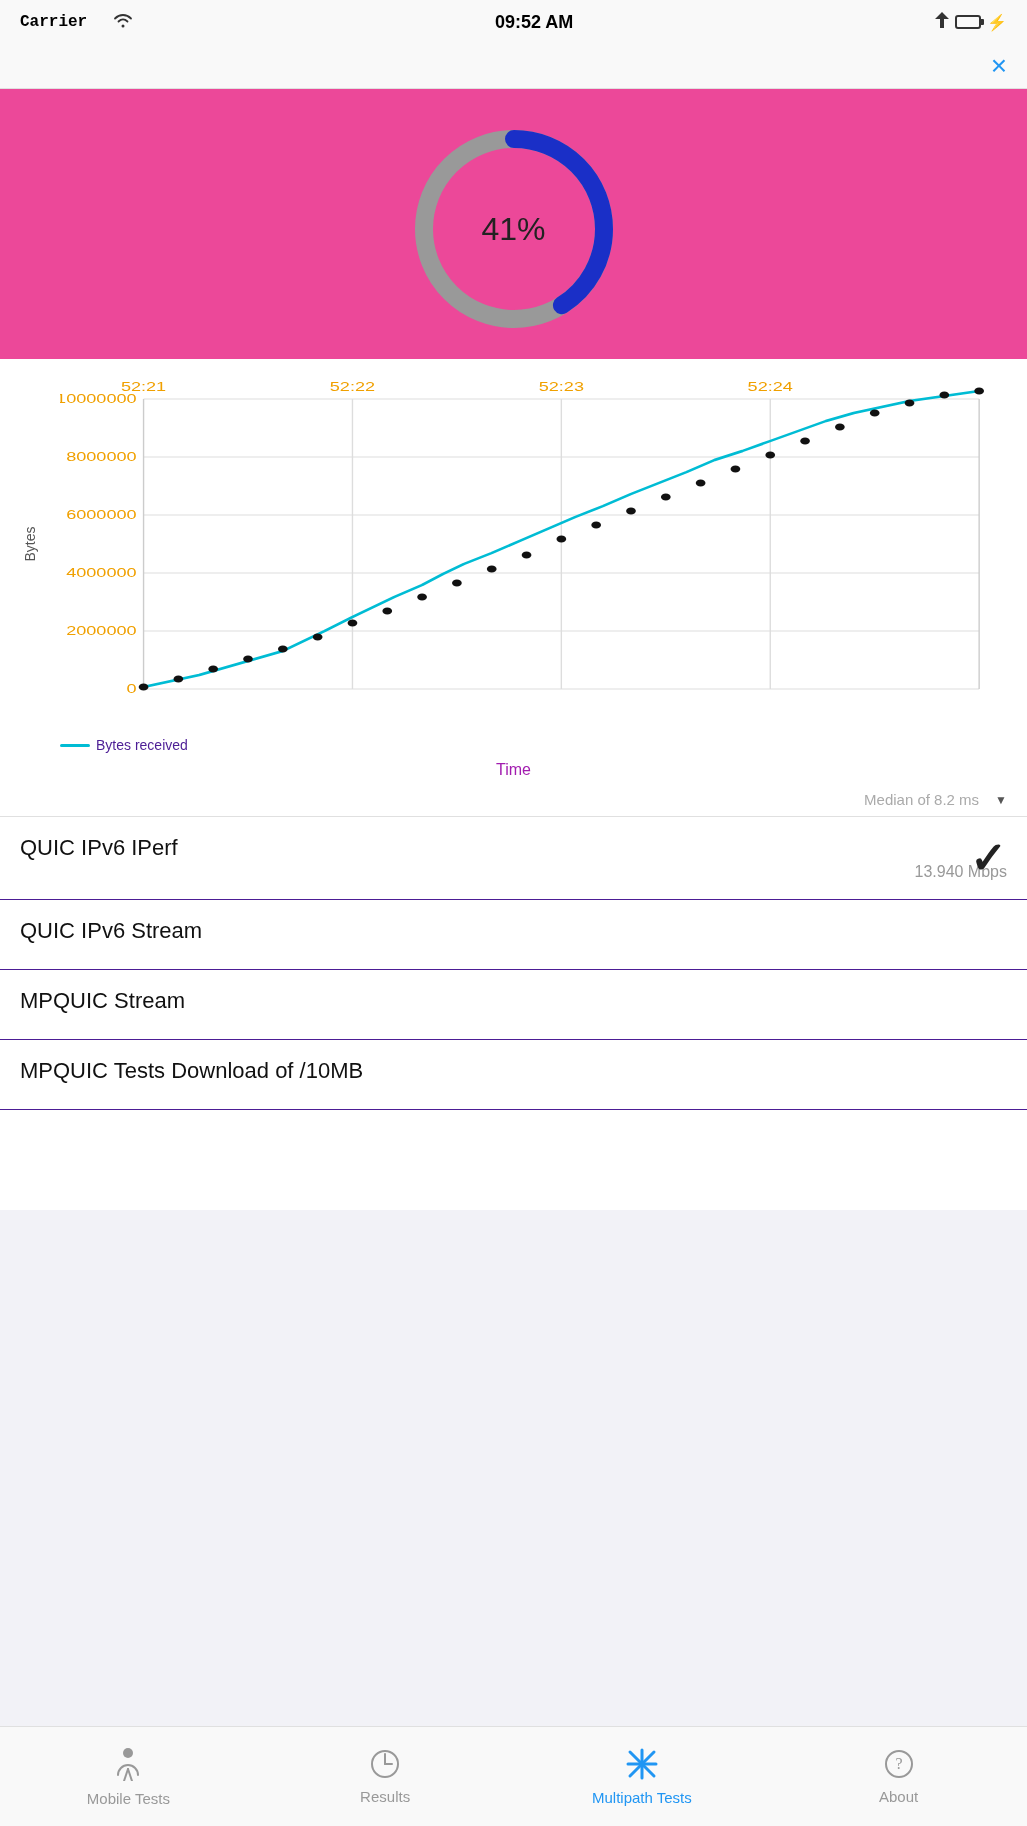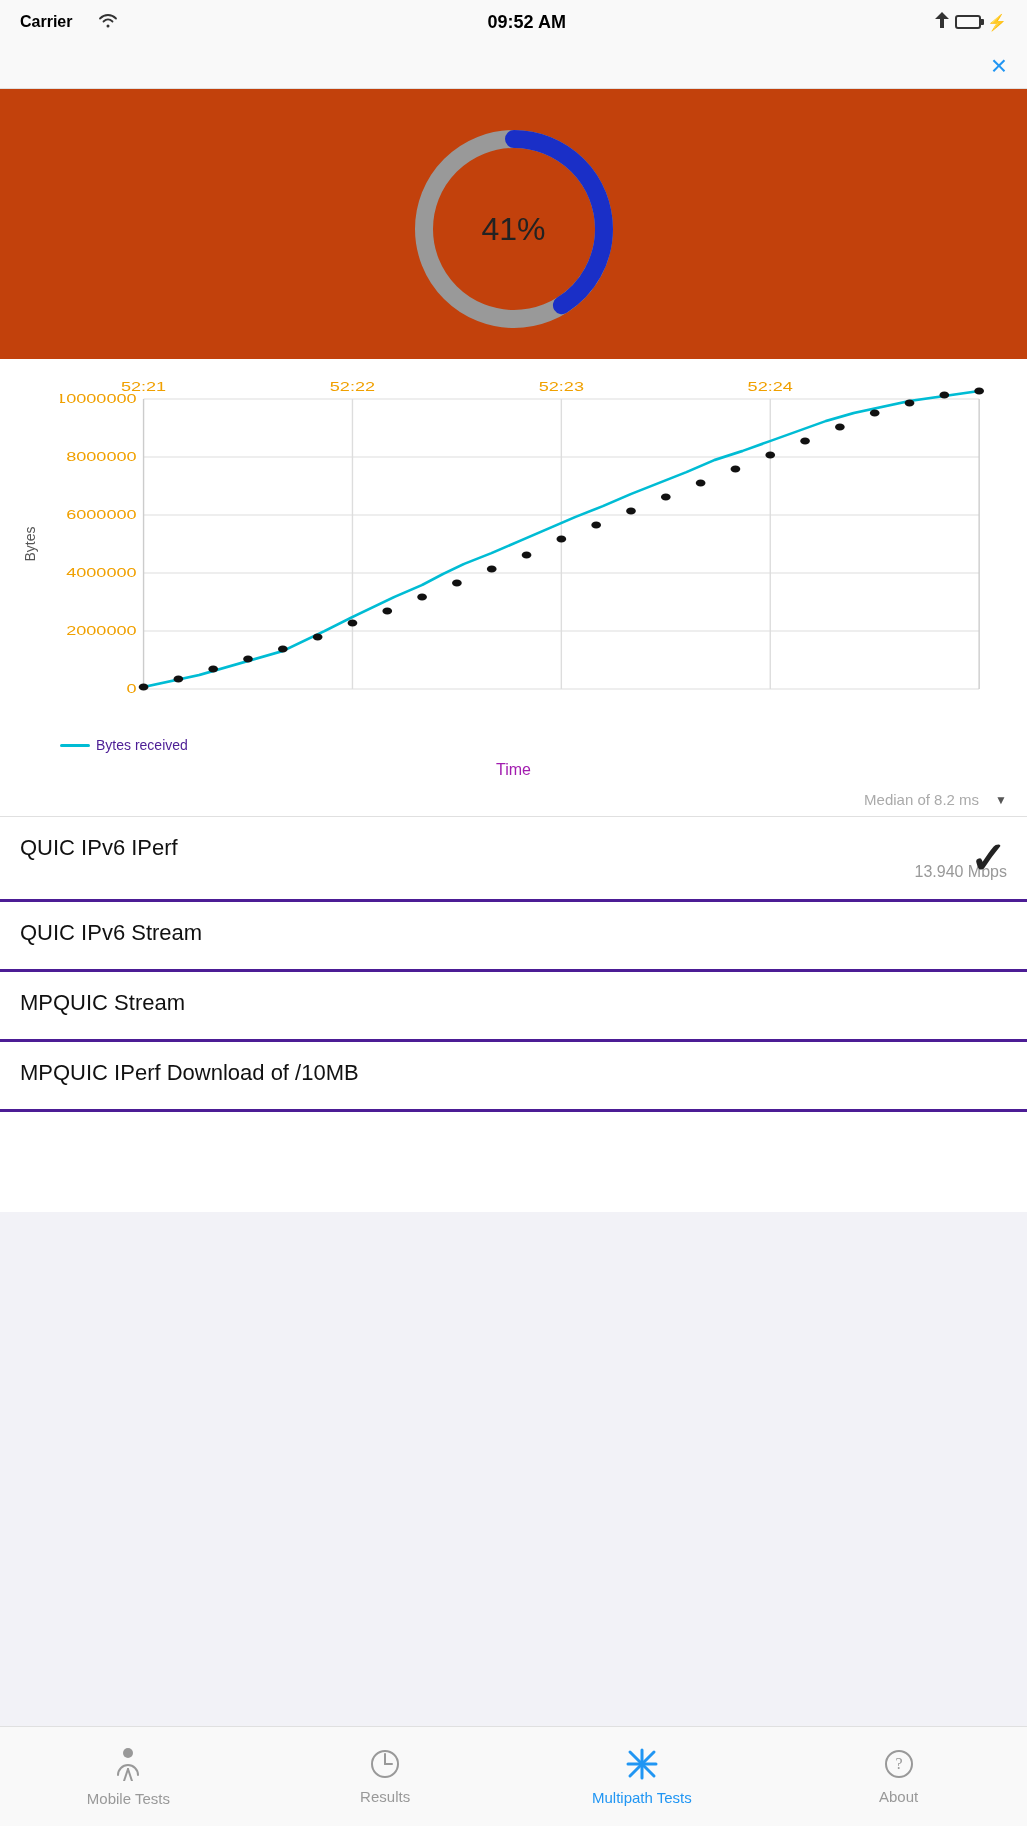--- a/index.html
+++ b/index.html
@@ -16,21 +16,21 @@
     .status-bar {
       background: #f9f9f9;
       height: 44px;
       display: flex;
       align-items: center;
       justify-content: space-between;
       padding: 0 20px;
       font-size: 16px;
       font-weight: 600;
     }
-    .status-bar .left { display: flex; align-items: center; gap: 26px; }
+    .status-bar .left { display: flex; align-items: center; gap: 26px; font-family: Liberation Mono, monospace; }
     .status-bar .center { font-size: 18px; font-weight: 600; }
     .status-bar .right { display: flex; align-items: center; gap: 6px; }
 
     
     .close-row {
       background: #f9f9f9;
       display: flex;
       justify-content: flex-end;
       padding: 8px 20px;
       border-bottom: 1px solid #e0e0e0;
@@ -50,21 +50,21 @@
       background: white;
       padding: 0;
     }
 
     
     .progress-section {
       display: flex;
       justify-content: center;
       align-items: center;
       padding: 30px 0 20px;
-      background: #c2410c;
+      background: #ec4899;
     }
     .circle-container {
       position: relative;
       width: 220px;
       height: 220px;
     }
     .circle-container svg {
       width: 220px;
       height: 220px;
       transform: rotate(-90deg);
@@ -145,21 +145,21 @@
       color: #555;
     }
 
     
     .test-list {
       background: white;
       border-top: 1px solid #e0e0e0;
     }
     .test-item {
       padding: 18px 20px;
-      border-bottom: 3px solid #4c1d95;
+      border-bottom: 1px solid #4c1d95;
       position: relative;
       min-height: 70px;
     }
     .test-name {
       font-size: 22px;
       font-weight: 400;
       color: #111;
       display: block;
     }
     .test-speed {
@@ -386,21 +386,21 @@
 
     <div class="test-item">
       <span class="test-name">QUIC IPv6 Stream</span>
     </div>
 
     <div class="test-item">
       <span class="test-name">MPQUIC Stream</span>
     </div>
 
     <div class="test-item">
-      <span class="test-name">MPQUIC IPerf Download of /10MB</span>
+      <span class="test-name">MPQUIC Tests Download of /10MB</span>
     </div>
 
   </div>
 
   <div class="tab-spacer"></div>
 </div>
 
 <div class="tab-bar">
 
   <div class="tab-item tab-inactive">

